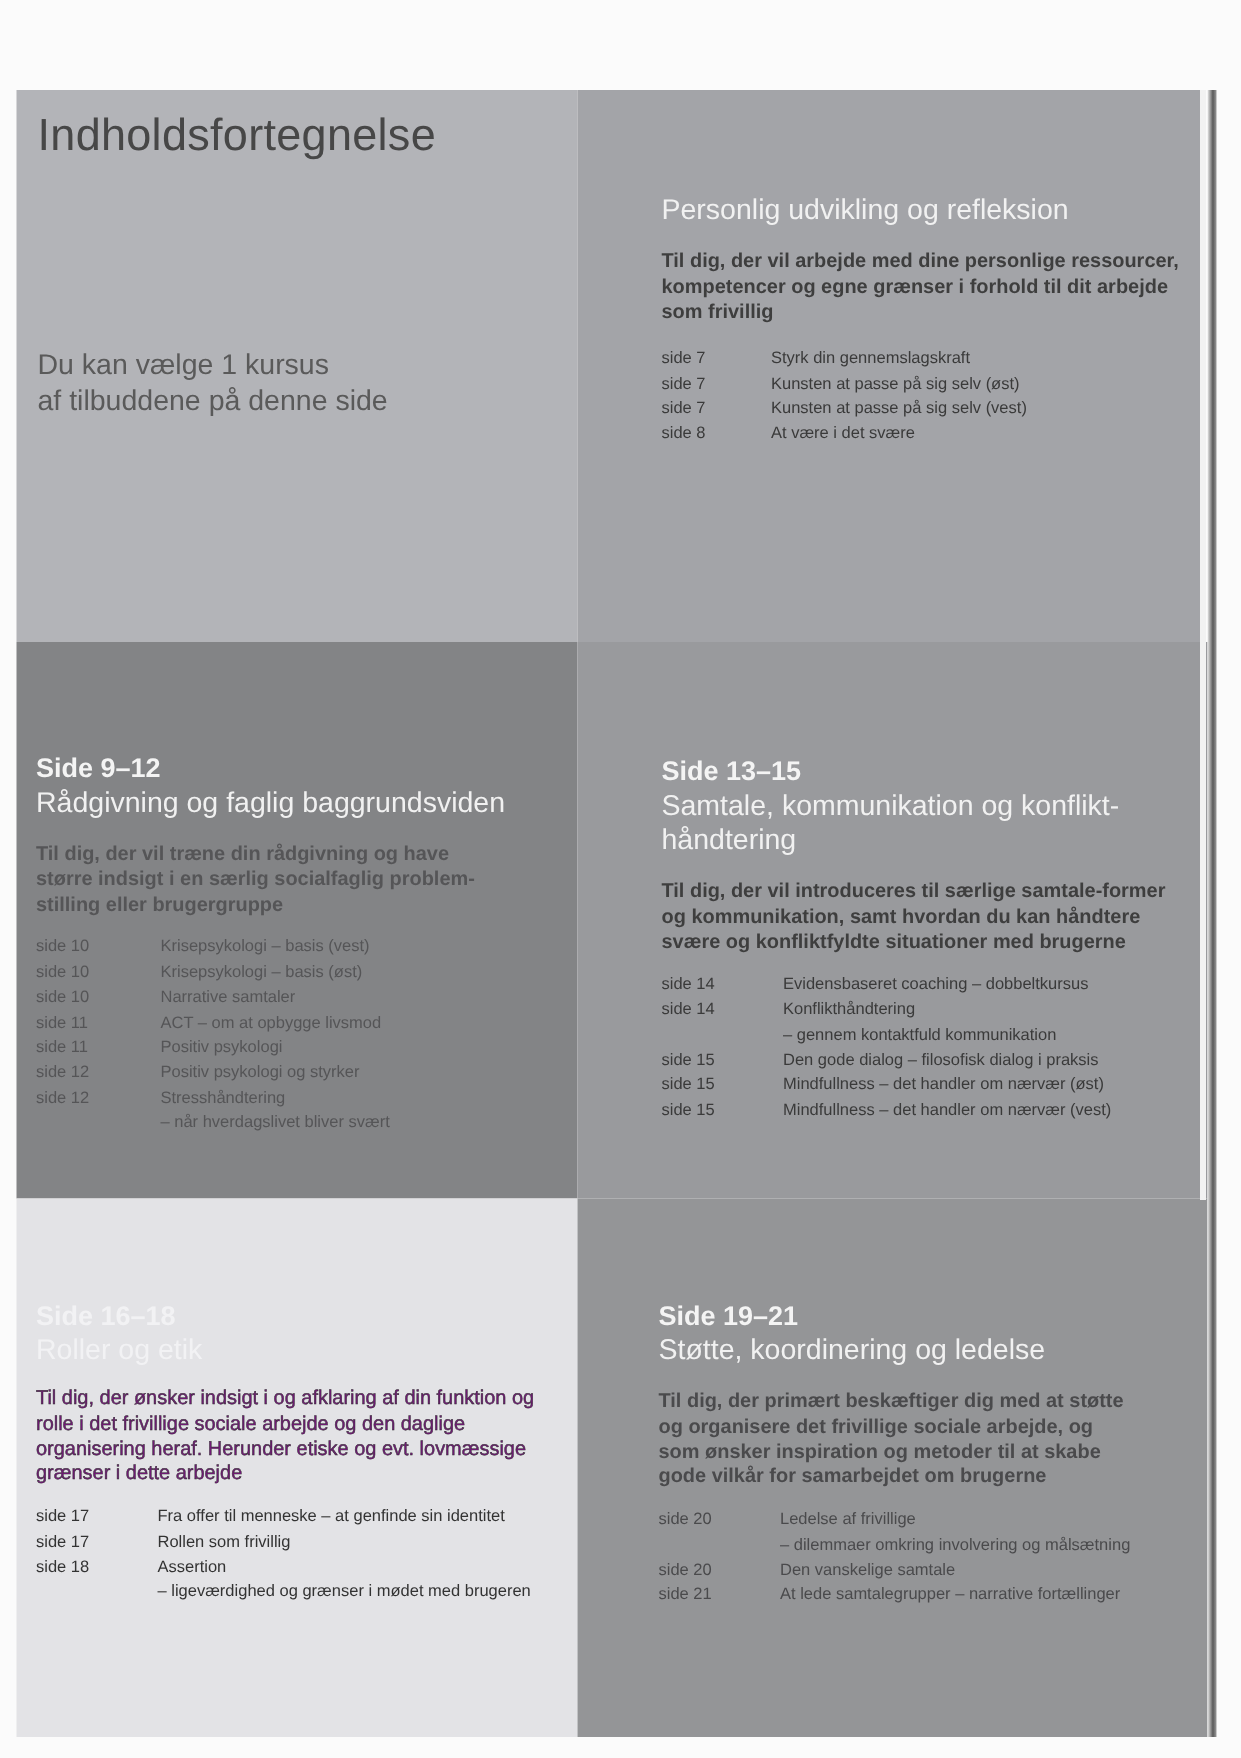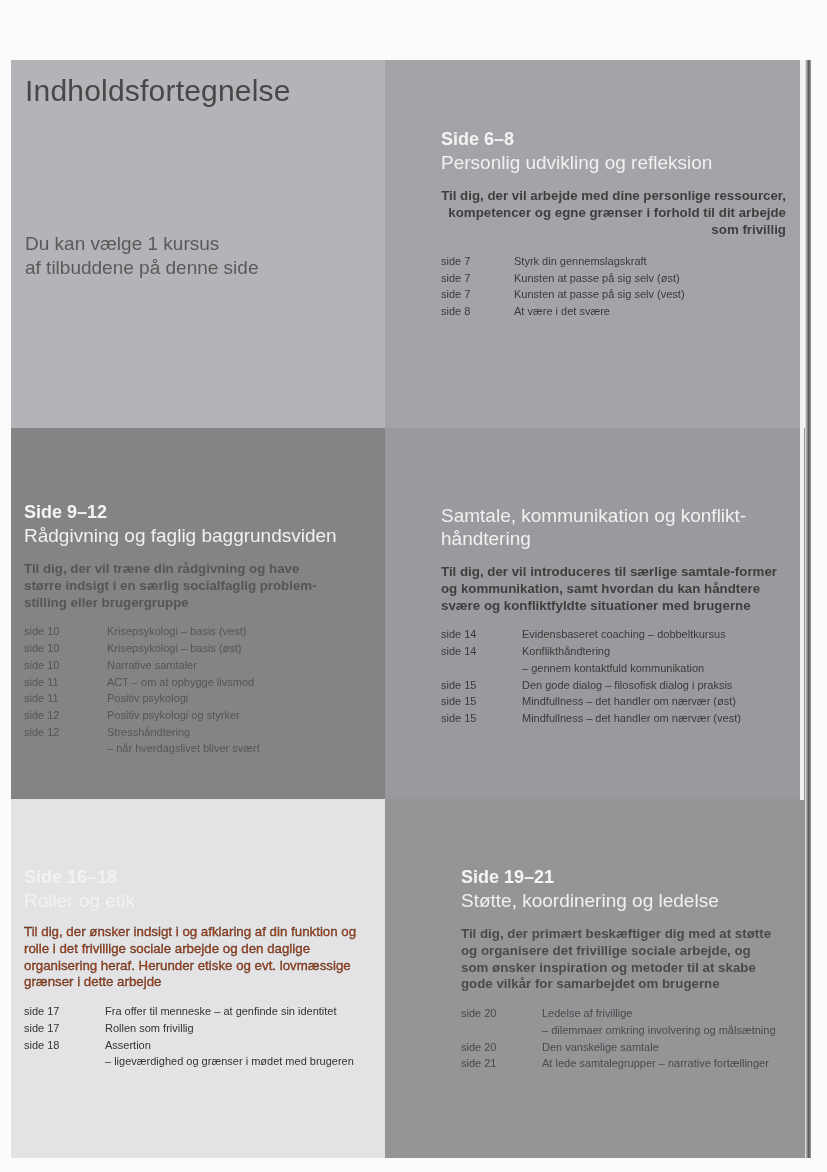--- a/index.html
+++ b/index.html
@@ -30,21 +30,21 @@
       position: absolute; left: 25px; top: 232px; font-size: 19px; line-height: 24px; color: #5a5a5a;
     }
     .sec { position: absolute; }
     .sec-num { font-size: 18px; font-weight: bold; color: #f4f4f4; line-height: 22px; }
     .sec-title { font-size: 19px; color: #f1f1f1; line-height: 23px; margin-top: 1px; }
     .sec-desc { font-size: 13.3px; font-weight: bold; color: #3e3e3e; line-height: 16.8px; margin-top: 14px; }
     .sec-list { margin-top: 12px; font-size: 11px; line-height: 16.7px; color: #3a3a3a; }
     .row { display: flex; gap: 31px; }
     .row .pg { width: 52px; flex: none; }
     .faint-title .sec-num, .faint-title .sec-title { color: #f2f2f4; }
-    .s5 .sec-desc { color: #c2410c; font-weight: normal; -webkit-text-stroke: 0.3px #2c2c2c; }
+    .s5 .sec-desc { color: #701a75; font-weight: normal; -webkit-text-stroke: 0.3px #2c2c2c; }
     .s5 .sec-list { color: #333; }
   </style>
 </head>
 <body>
 
 <div class="panel p1"></div>
 <div class="panel p2"></div>
 <div class="panel p3"></div>
 <div class="panel p4"></div>
 <div class="panel p5"></div>
@@ -52,25 +52,24 @@
 <div class="page-edge-right2"></div>
 <div class="page-edge-right"></div>
 
 <h1 class="toc-title" style="margin:0;text-align:right;">Indholdsfortegnelse</h1>
 <div class="toc-sub">
   <div>Du kan vælge 1 kursus</div>
   <div>af tilbuddene på denne side</div>
 </div>
 
 <div class="sec s1" style="left:441px; top:128px; width:350px;">
-  <div class="sec-num">Side 6–8</div>
   <div class="sec-title">
     <div>Personlig udvikling og refleksion</div>
   </div>
-  <div class="sec-desc" style="width:345px;text-align:right;">Til dig, der vil arbejde med dine personlige ressourcer, kompetencer og egne grænser i forhold til dit arbejde som frivillig</div>
+  <div class="sec-desc" style="width:345px;">Til dig, der vil arbejde med dine personlige ressourcer, kompetencer og egne grænser i forhold til dit arbejde som frivillig</div>
   <div class="sec-list" style="margin-top:15px; line-height:16.5px;">
     <div class="row">
         <span class="pg" style="width:42px;">side 7</span>
         <span>Styrk din gennemslagskraft</span>
       </div>
     <div class="row">
         <span class="pg" style="width:42px;">side 7</span>
         <span>Kunsten at passe på sig selv (øst)</span>
       </div>
     <div class="row">
@@ -120,20 +119,21 @@
         <span>Stresshåndtering</span>
       </div>
     <div class="row">
         <span class="pg"></span>
         <span>– når hverdagslivet bliver svært</span>
       </div>
   </div>
 </div>
 
 <div class="sec s3" style="left:441px; top:503px; width:355px;">
+  <div class="sec-num">Side 13–15</div>
   <div class="sec-title">
     <div>Samtale, kommunikation og konflikt-</div>
     <div>håndtering</div>
   </div>
   <div class="sec-desc" style="width:340px;">Til dig, der vil introduceres til særlige samtale-former og kommunikation, samt hvordan du kan håndtere svære og konfliktfyldte situationer med brugerne</div>
   <div class="sec-list">
     <div class="row">
         <span class="pg" style="width:50px;">side 14</span>
         <span>Evidensbaseret coaching – dobbeltkursus</span>
       </div>
@@ -179,21 +179,21 @@
         <span class="pg" style="width:50px;">side 18</span>
         <span>Assertion</span>
       </div>
     <div class="row">
         <span class="pg" style="width:50px;"></span>
         <span>– ligeværdighed og grænser i mødet med brugeren</span>
       </div>
   </div>
 </div>
 
-<div class="sec s6" style="left:461px; top:866px; width:350px;">
+<div class="sec s6" style="left:439px; top:866px; width:350px;">
   <div class="sec-num">Side 19–21</div>
   <div class="sec-title">
     <div>Støtte, koordinering og ledelse</div>
   </div>
   <div class="sec-desc" style="width:320px; color:#4a4a4c;">Til dig, der primært beskæftiger dig med at støtte og organisere det frivillige sociale arbejde, og som ønsker inspiration og metoder til at skabe gode vilkår for samarbejdet om brugerne</div>
   <div class="sec-list" style="color:#4a4a4c;">
     <div class="row">
         <span class="pg" style="width:50px;">side 20</span>
         <span>Ledelse af frivillige</span>
       </div>

